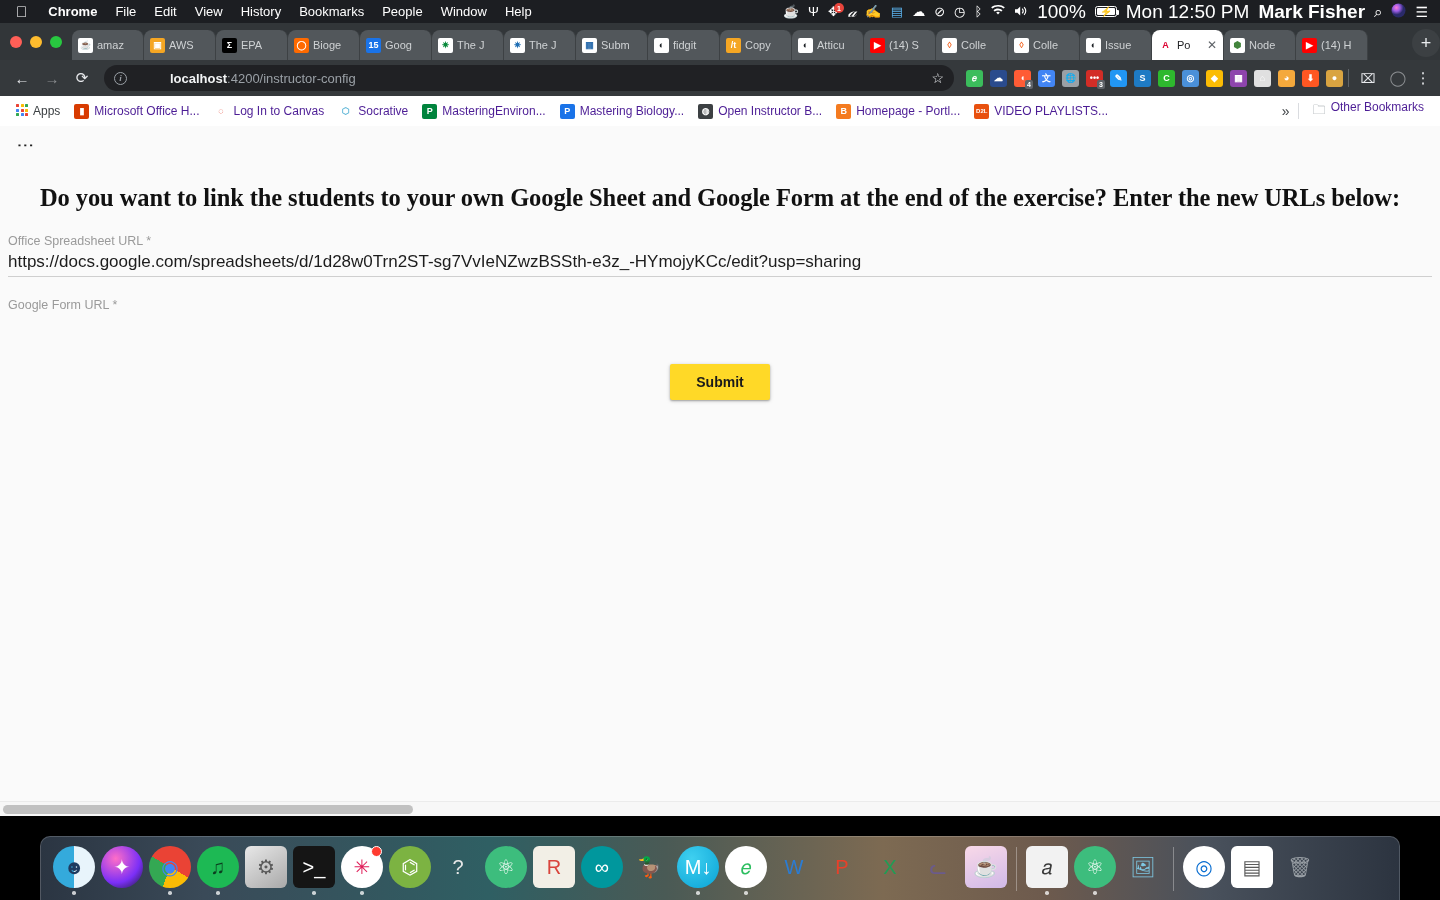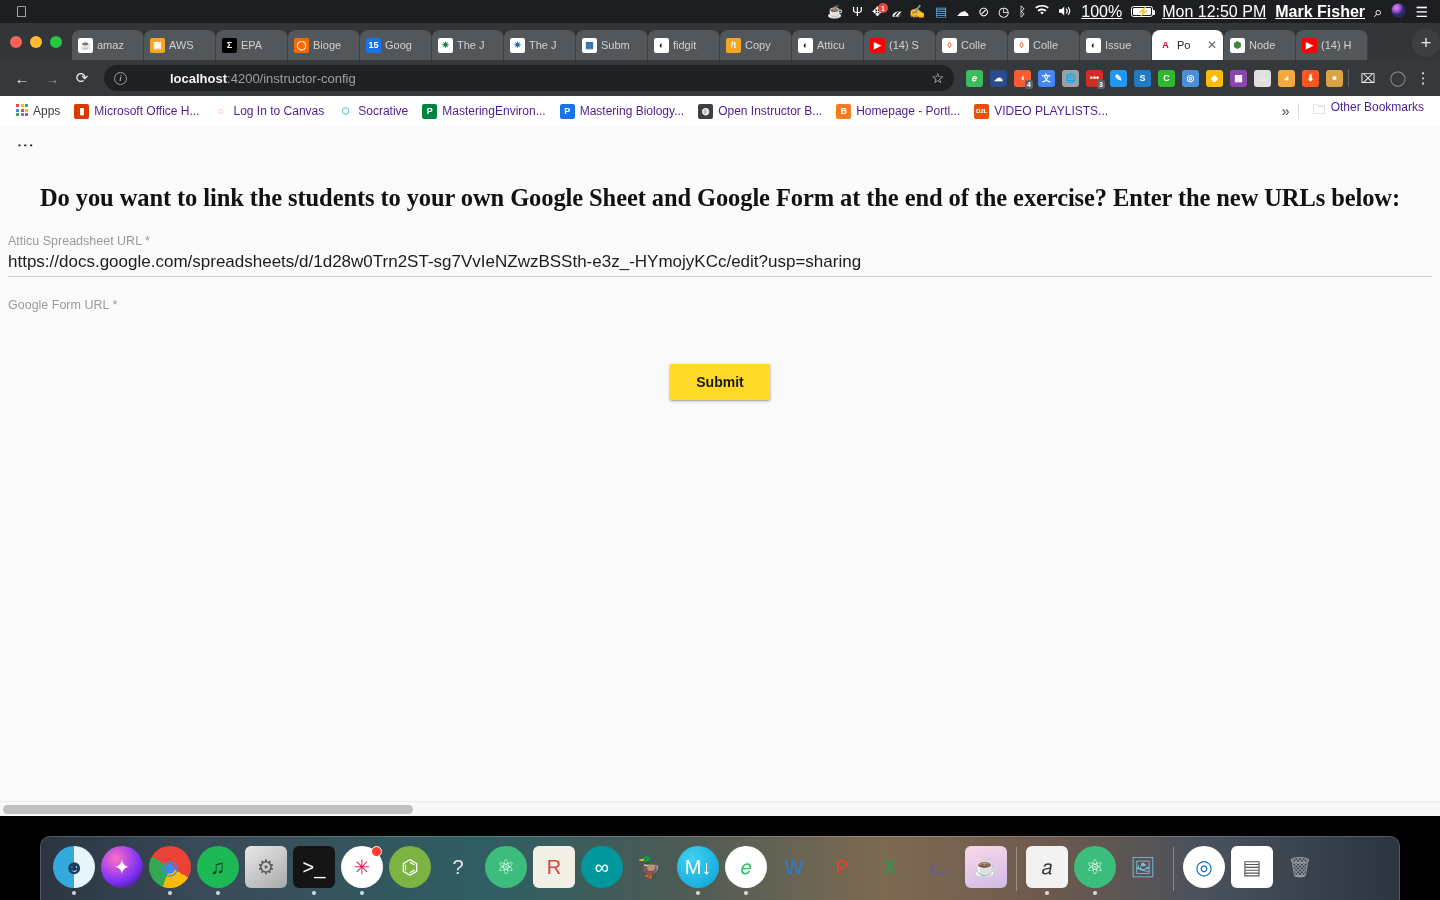--- a/index.html
+++ b/index.html
@@ -20,21 +20,21 @@
     position: relative;
   }
   .menubar .apple { font-size: 15px; padding: 0 12px 0 8px; line-height: 1; }
   .menubar .mi { padding: 0 9px; white-space: nowrap; }
   .menubar .mi.bold { font-weight: bold; }
   .menubar .right {
     margin-left: auto; display: flex; align-items: center; gap: 9px;
     padding-right: 4px;
   }
   .menubar .right .ic { font-size: 13px; line-height: 1; position: relative; display:inline-block; }
-  .menubar .right .txt { font-size: 16px; white-space: nowrap; text-decoration: underline; }
+  .menubar .right .txt { font-size: 19px; white-space: nowrap; }
   .badge-dot {
     position: absolute; top: -2px; right: -5px;
     background: #e8453c; color: #fff; border-radius: 50%;
     font-size: 7px; width: 10px; height: 10px;
     display: flex; align-items: center; justify-content: center;
     font-weight: bold;
   }
   .batt {
     display:inline-flex; align-items:center;
     border: 1.3px solid #fff; border-radius: 2.5px;
@@ -237,20 +237,31 @@
     position: absolute; top: 0px; right: 1px;
     width: 11px; height: 11px; border-radius: 50%;
     background: #ff3b30; border: 1px solid #fff;
   }
 </style>
 </head>
 <body>
 
 <div class="menubar">
   <div class="apple"></div>
+  <div id="menu-items" style="display:flex;align-items:center">
+      <div class="mi bold">Chrome</div>
+      <div class="mi">File</div>
+      <div class="mi">Edit</div>
+      <div class="mi">View</div>
+      <div class="mi">History</div>
+      <div class="mi">Bookmarks</div>
+      <div class="mi">People</div>
+      <div class="mi">Window</div>
+      <div class="mi">Help</div>
+    </div>
   <div class="right">
     <span class="ic">☕</span>
     <span class="ic">Ψ</span>
     <span class="ic">
       <span>✥</span>
       <span class="badge-dot">1</span>
     </span>
     <span class="ic" style="font-family:'Liberation Serif',serif;font-style:italic;font-size:16px">𝒶</span>
     <span class="ic">✍</span>
     <span class="ic" style="color:#5bb4f0">▤</span>
@@ -506,21 +517,21 @@
       </div>
     </div>
 </div>
 
 <div class="page">
   <div class="page-kebab">⋮</div>
 
   <h1 class="page-title">Do you want to link the students to your own Google Sheet and Google Form at the end of the exercise? Enter the new URLs below:</h1>
 
   <div class="form" id="form-container">
-      <div class="field"><div class="flabel">Atticu Spreadsheet URL *</div><input class="fvalue" type="text" placeholder="Google Spreadsheet URL" value="https://docs.google.com/spreadsheets/d/1d28w0Trn2ST-sg7VvIeNZwzBSSth-e3z_-HYmojyKCc/edit?usp=sharing" style=""></div>
+      <div class="field"><div class="flabel">Office Spreadsheet URL *</div><input class="fvalue" type="text" placeholder="Google Spreadsheet URL" value="https://docs.google.com/spreadsheets/d/1d28w0Trn2ST-sg7VvIeNZwzBSSth-e3z_-HYmojyKCc/edit?usp=sharing" style=""></div>
       <div class="field"><div class="flabel">Google Form URL *</div></div>
     </div>
 
   <div class="submit-wrap">
     <button class="submit-btn">Submit</button>
   </div>
 
   <div class="hscroll">
     <div class="thumb"></div>
   </div>

